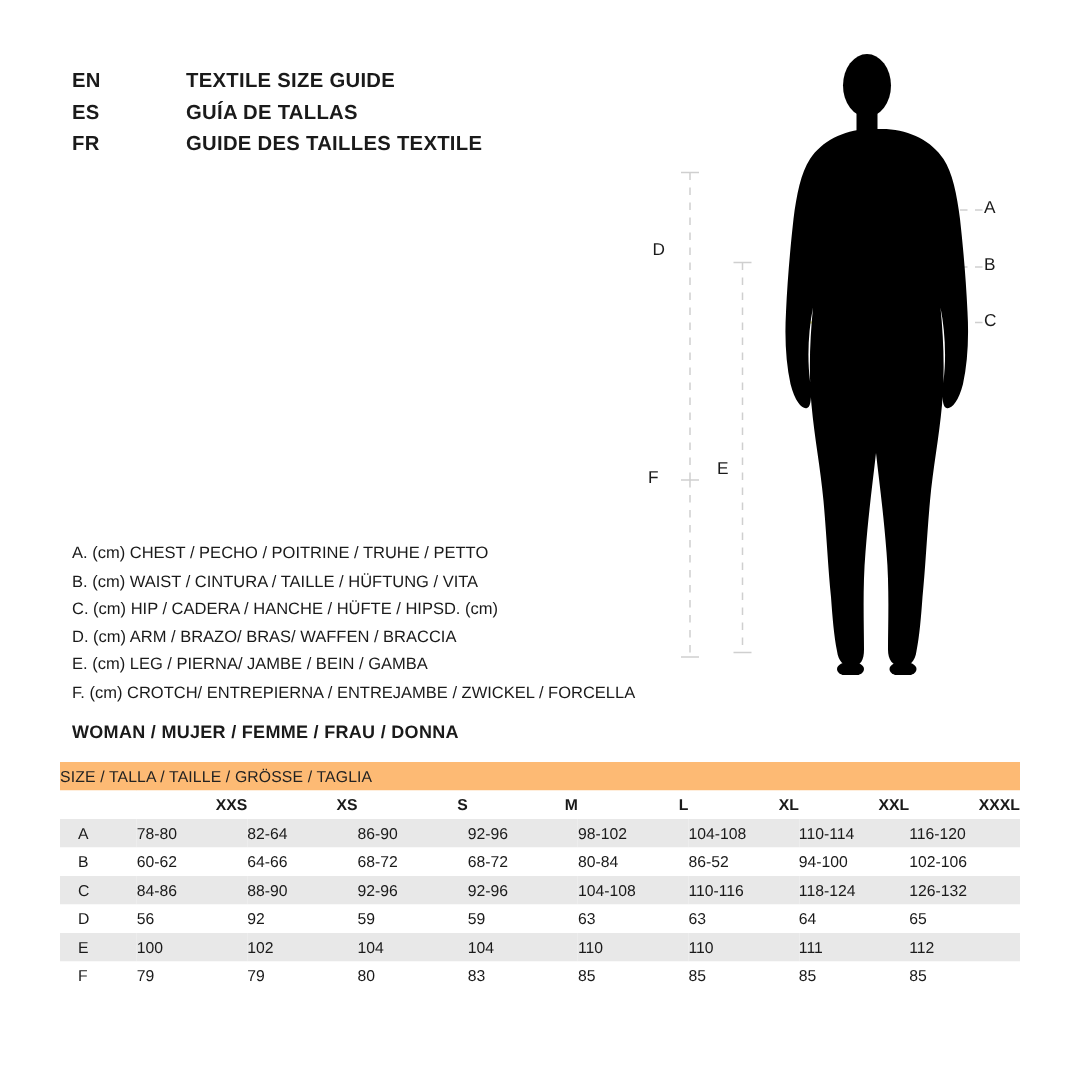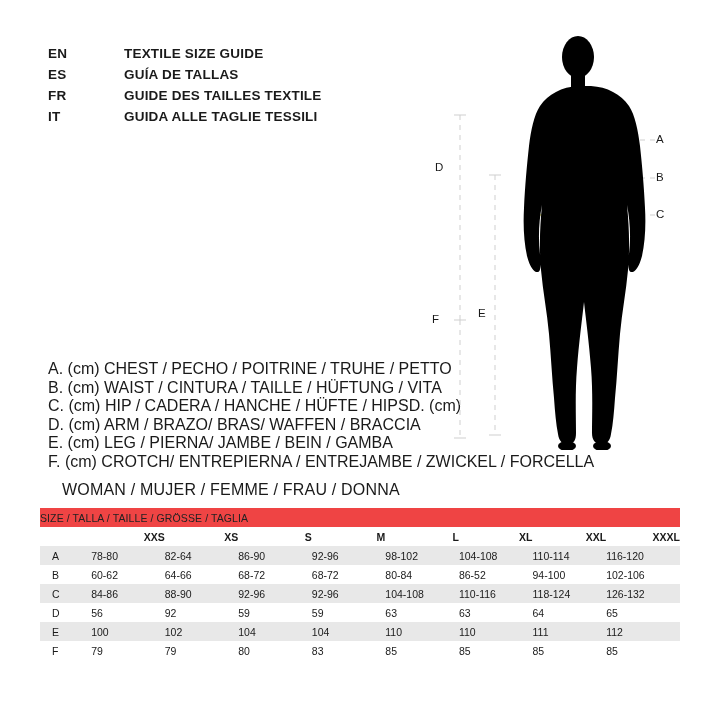--- a/index.html
+++ b/index.html
@@ -46,31 +46,31 @@
   }
 
   
   .legend {
     position: absolute;
     left: 48px;
     top: 360px;
     width: 430px;
   }
   .legend-line {
-    font-size: 16px;
+    font-size: 11px;
     line-height: 18.5px;
     color: #1a1a1a;
     white-space: nowrap;
   }
   .gender-line {
     position: absolute;
-    left: 62px;
+    left: 48px;
     top: 481px;
-    font-size: 16px;
-    font-weight: normal;
+    font-size: 12px;
+    font-weight: bold;
     letter-spacing: 0.2px;
   }
 
   
   .table-wrap {
     position: absolute;
     left: 40px;
     top: 508px;
     width: 640px;
   }
@@ -78,21 +78,21 @@
     border-collapse: collapse;
     width: 640px;
     font-size: 11px;
   }
   table.size-table td {
     padding: 0;
     height: 19px;
     vertical-align: middle;
   }
   .row-header td {
-    background: #ef4444;
+    background: #fdba74;
     font-weight: normal;
     font-size: 10.5px;
     height: 18px;
     padding-left: 8px;
     color: #222;
     letter-spacing: 0.1px;
   }
   .row-cols td {
     background: #ffffff;
     font-weight: bold;
@@ -137,24 +137,20 @@
       <span class="lang-code">EN</span>
       <span class="lang-text">TEXTILE SIZE GUIDE</span>
     </div>
     <div class="lang-row">
       <span class="lang-code">ES</span>
       <span class="lang-text">GUÍA DE TALLAS</span>
     </div>
     <div class="lang-row">
       <span class="lang-code">FR</span>
       <span class="lang-text">GUIDE DES TAILLES TEXTILE</span>
-    </div>
-    <div class="lang-row">
-      <span class="lang-code">IT</span>
-      <span class="lang-text">GUIDA ALLE TAGLIE TESSILI</span>
     </div>
   </div>
 
   <div class="legend">
     <div class="legend-line">A. (cm) CHEST / PECHO / POITRINE / TRUHE / PETTO</div>
     <div class="legend-line">B. (cm) WAIST / CINTURA / TAILLE / HÜFTUNG / VITA</div>
     <div class="legend-line">C. (cm) HIP / CADERA / HANCHE / HÜFTE / HIPSD. (cm)</div>
     <div class="legend-line">D. (cm) ARM / BRAZO/ BRAS/ WAFFEN / BRACCIA</div>
     <div class="legend-line">E. (cm) LEG / PIERNA/ JAMBE / BEIN / GAMBA</div>
     <div class="legend-line">F. (cm) CROTCH/ ENTREPIERNA / ENTREJAMBE / ZWICKEL / FORCELLA</div>

